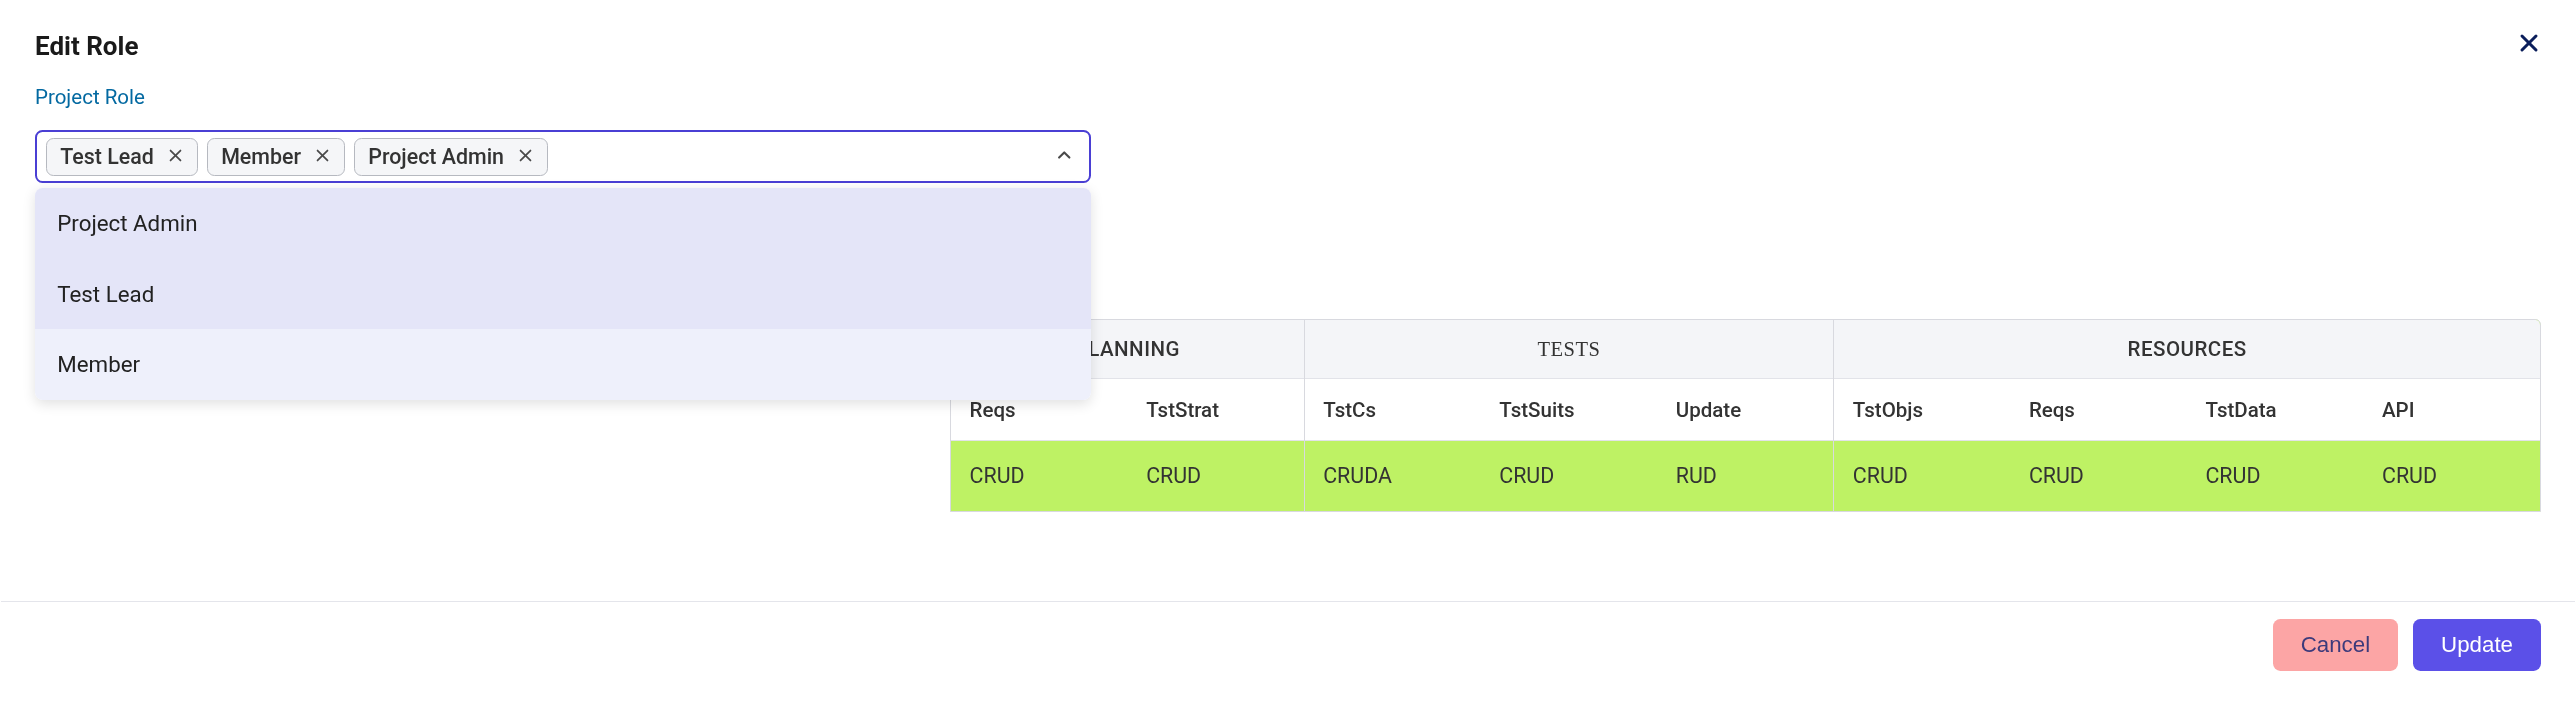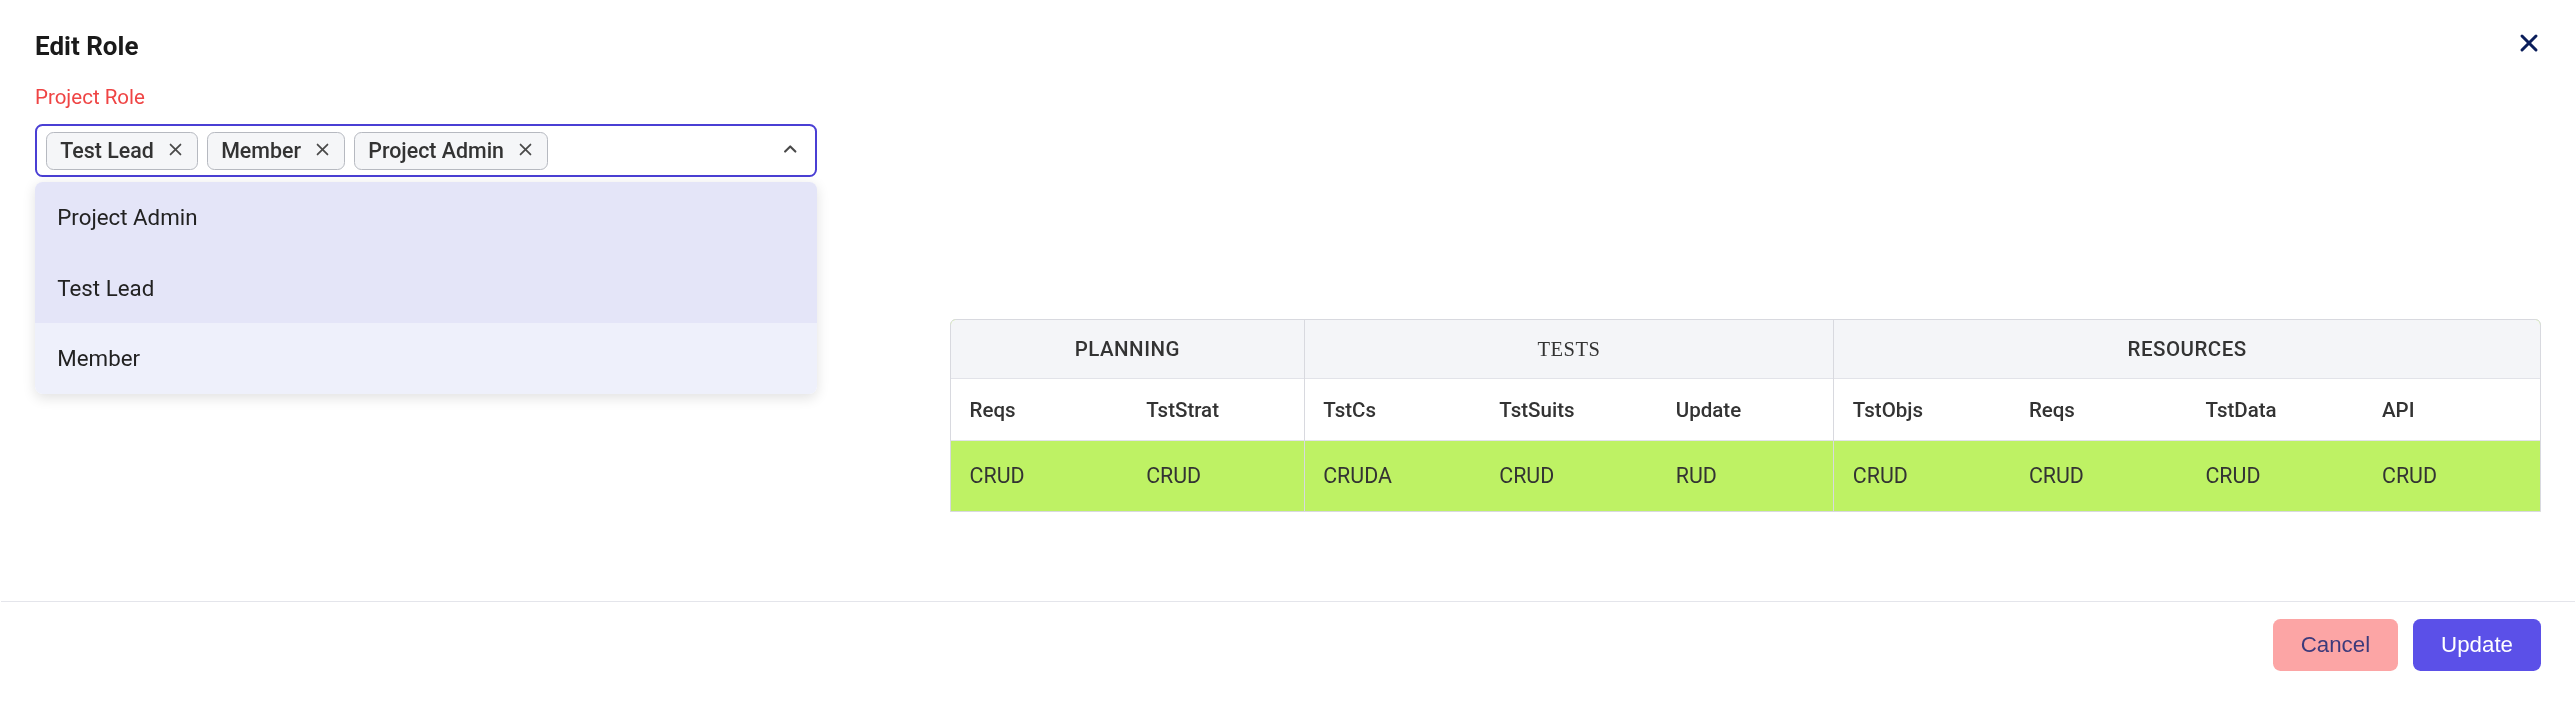--- a/index.html
+++ b/index.html
@@ -37,25 +37,25 @@
       cursor: pointer;
       padding: 0;
       color: #0b1e5b;
       display: flex;
       align-items: center;
       justify-content: center;
     }
     .form-label {
       display: block;
       font-size: 20.5px;
-      color: #ef4444;
-      margin-bottom: 15px;
+      color: #0369a1;
+      margin-bottom: 21px;
       font-weight: 400;
     }
-    .multiselect-wrap { position: relative; width: 782px; }
+    .multiselect-wrap { position: relative; width: 1056px; }
     .multiselect {
       border: 2.8px solid #4a3fd4;
       border-radius: 7.4px;
       background: #fff;
       min-height: 52px;
       display: flex;
       align-items: center;
       padding: 5.6px 47px 5.6px 9.3px;
       gap: 9.3px;
       flex-wrap: wrap;

